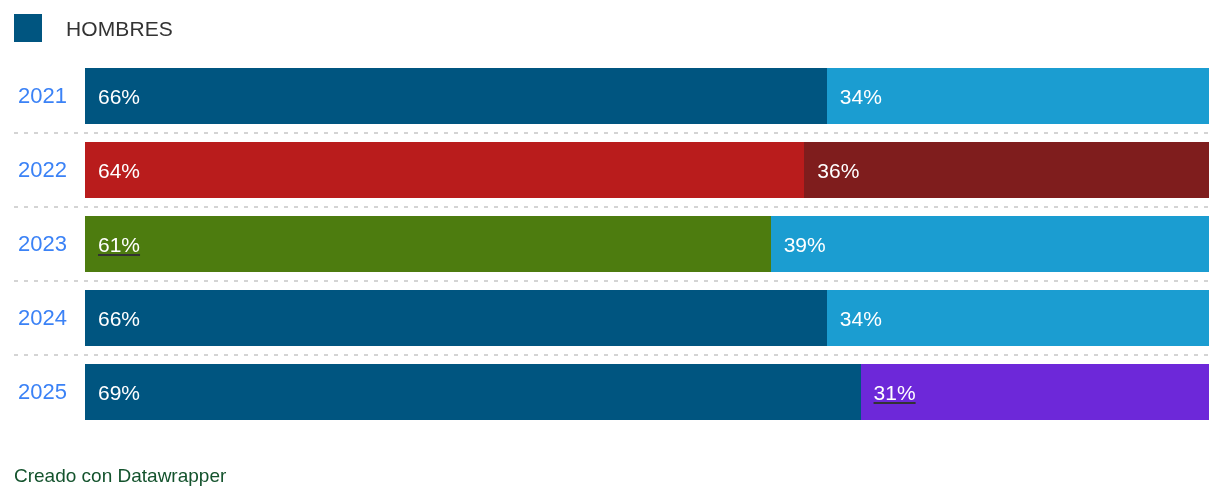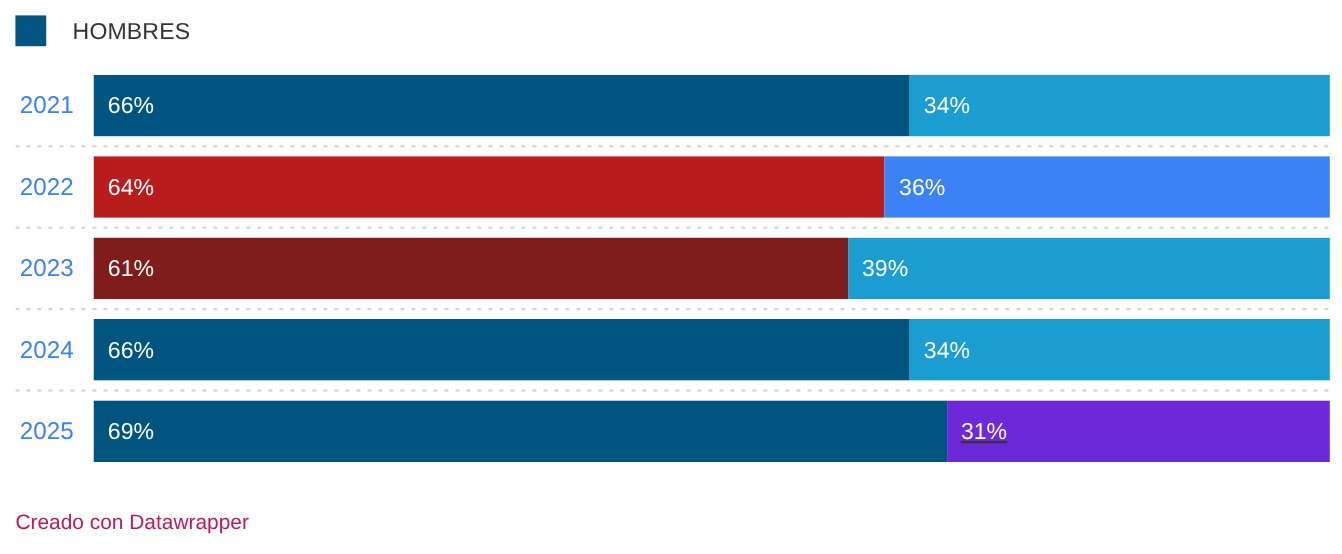--- a/index.html
+++ b/index.html
@@ -114,21 +114,21 @@
     background-size: 10px 2px;
     background-repeat: repeat-x;
   }
 
   
   .footer {
     position: absolute;
     left: 14px;
     bottom: 17px;
     font-size: 19px;
-    color: #be185d;
+    color: #14532d;
     white-space: nowrap;
   }
 </style>
 </head>
 <body>
 
 <div class="chart-wrap">
 
   <div class="legend">
     <div class="legend-item">
@@ -154,33 +154,33 @@
       <div class="divider"></div>
     </div>
 
     <div class="row">
       <div class="row-inner">
         <div class="row-label">2022</div>
         <div class="bar">
           <div class="seg" style="background-color: #b91c1c; flex: 0 0 64%;">
             <span class="seg-value">64%</span>
           </div>
-          <div class="seg" style="background-color: #3b82f6; flex: 0 0 36%;">
+          <div class="seg" style="background-color: #7f1d1d; flex: 0 0 36%;">
             <span class="seg-value">36%</span>
           </div>
         </div>
       </div>
       <div class="divider"></div>
     </div>
 
     <div class="row">
       <div class="row-inner">
         <div class="row-label">2023</div>
         <div class="bar">
-          <div class="seg" style="background-color: #7f1d1d; flex: 0 0 61%;">
+          <div class="seg" style="background-color: #4d7c0f; flex: 0 0 61%; text-decoration: underline;">
             <span class="seg-value">61%</span>
           </div>
           <div class="seg" style="background-color: rgb(27, 157, 209); flex: 0 0 39%;">
             <span class="seg-value">39%</span>
           </div>
         </div>
       </div>
       <div class="divider"></div>
     </div>
 

